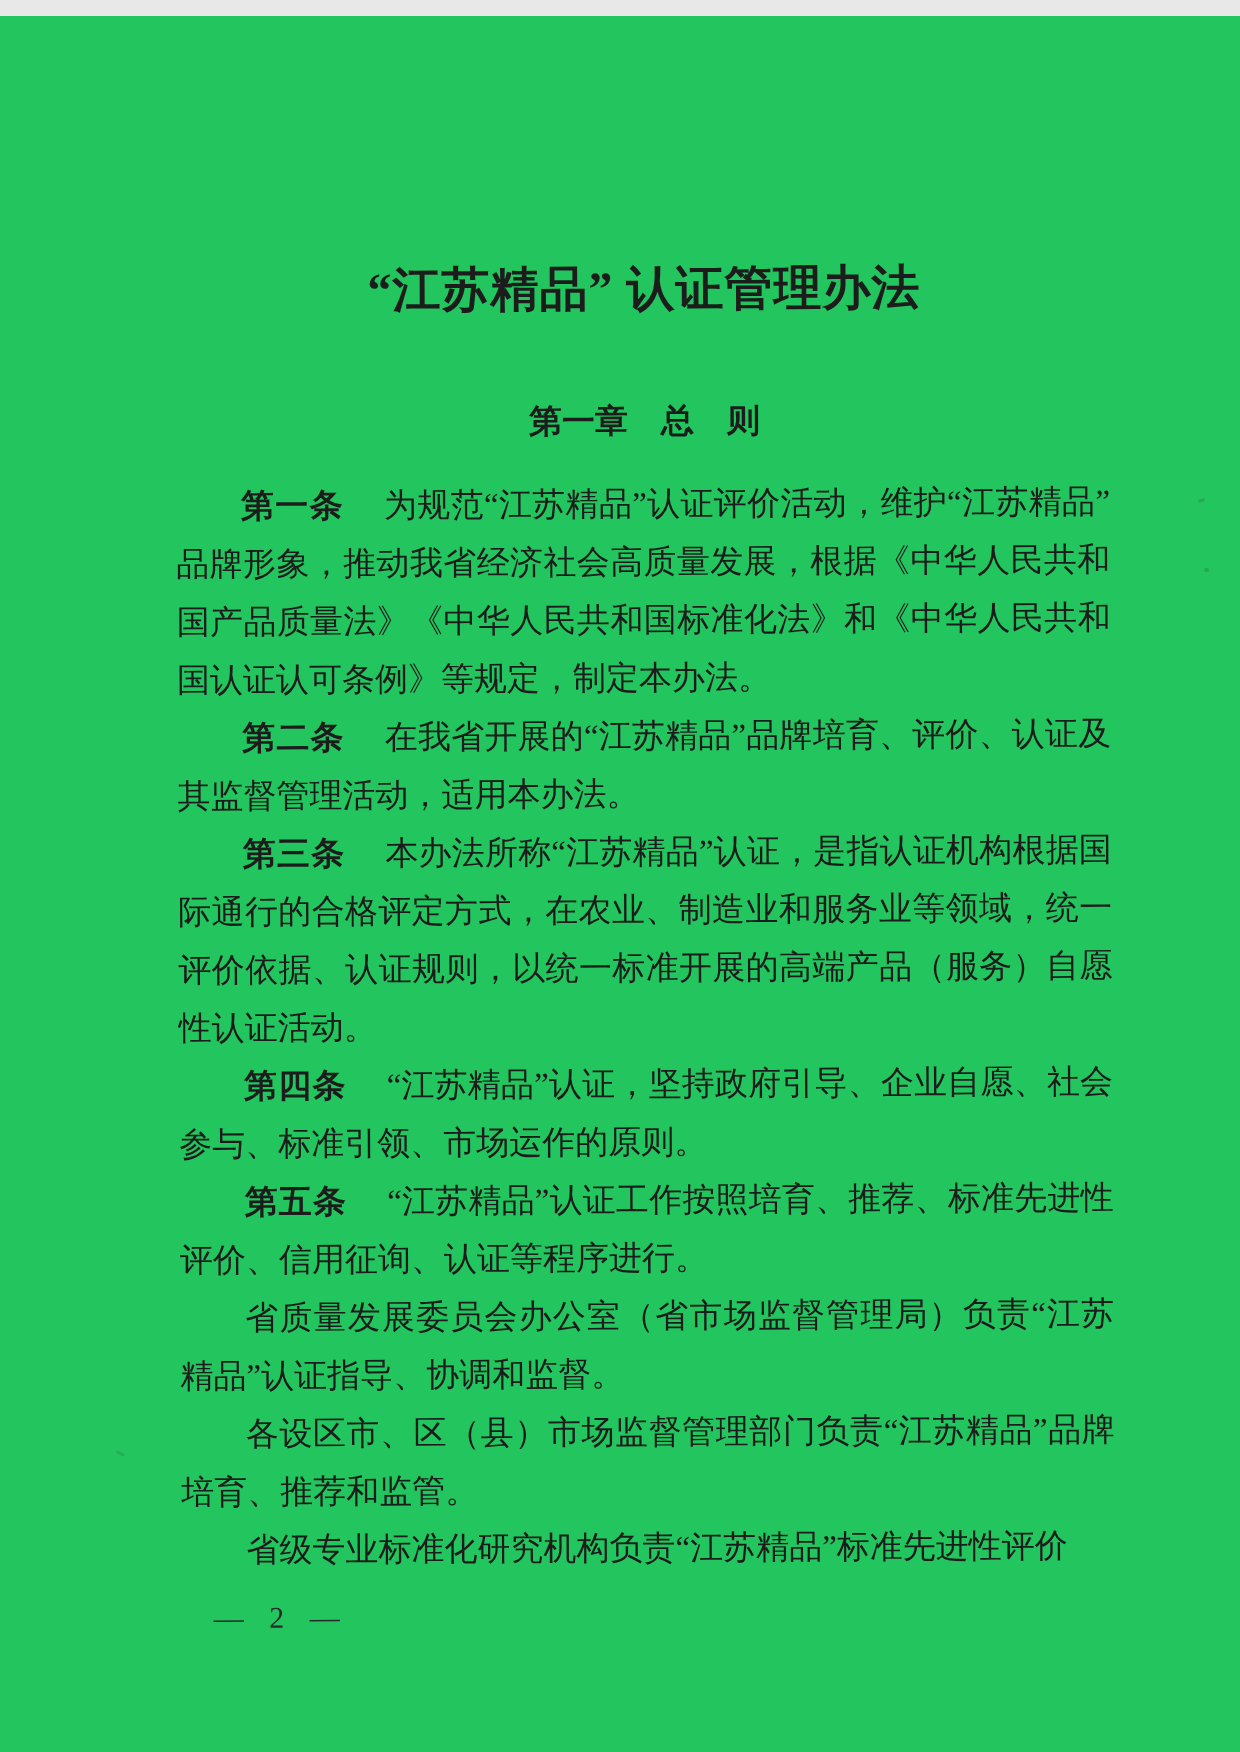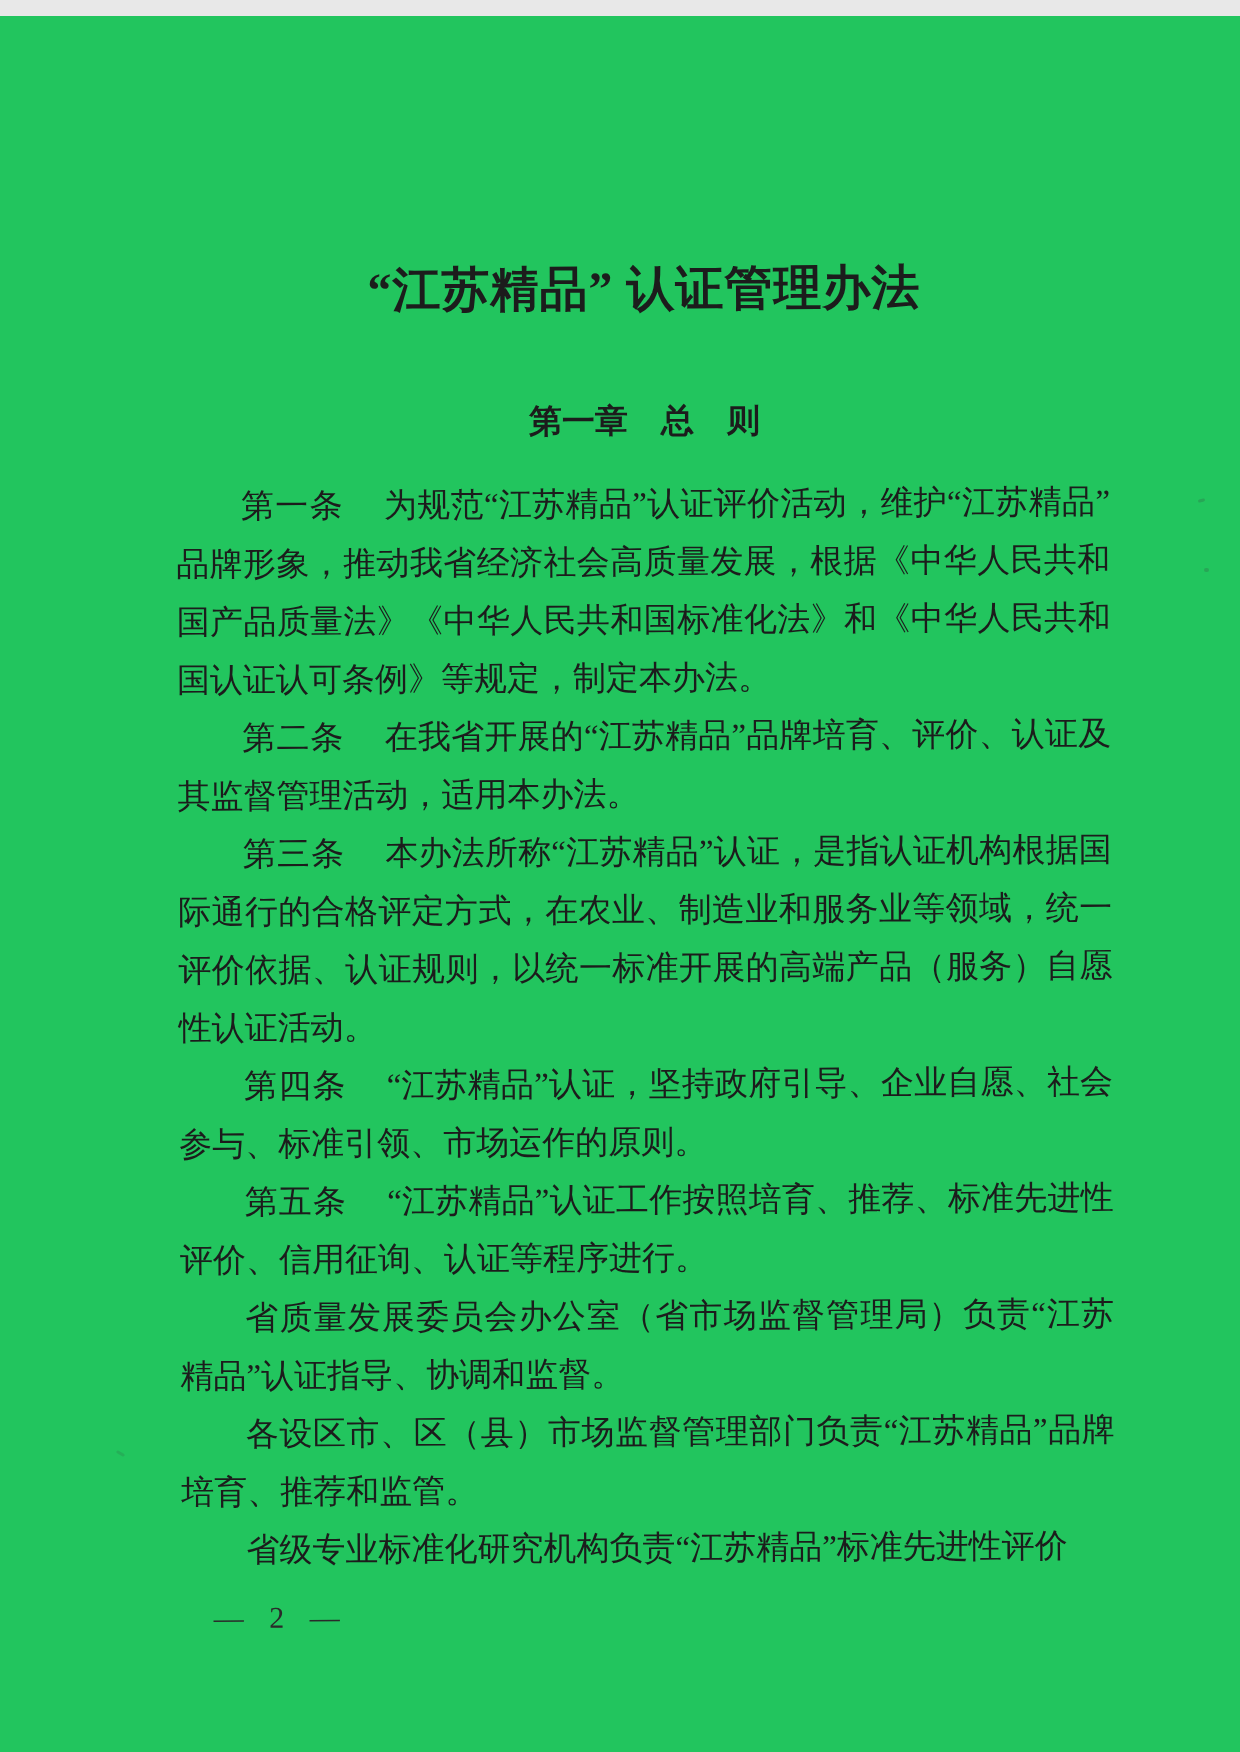--- a/index.html
+++ b/index.html
@@ -61,21 +61,21 @@
     text-justify: inter-ideograph;
   }
   .doc-body p.para {
     margin: 0;
     text-indent: 65px;
     word-break: break-all;
     line-break: anywhere;
   }
   .article-label {
     font-family: "Liberation Sans", sans-serif;
-    font-weight: 400;
+    font-weight: 700;
     margin-right: 40px;
     letter-spacing: 1px;
   }
   .page-number {
     position: absolute;
     top: 1582px;
     left: 210px;
     font-size: 30px;
     line-height: 36px;
     letter-spacing: 4px;

